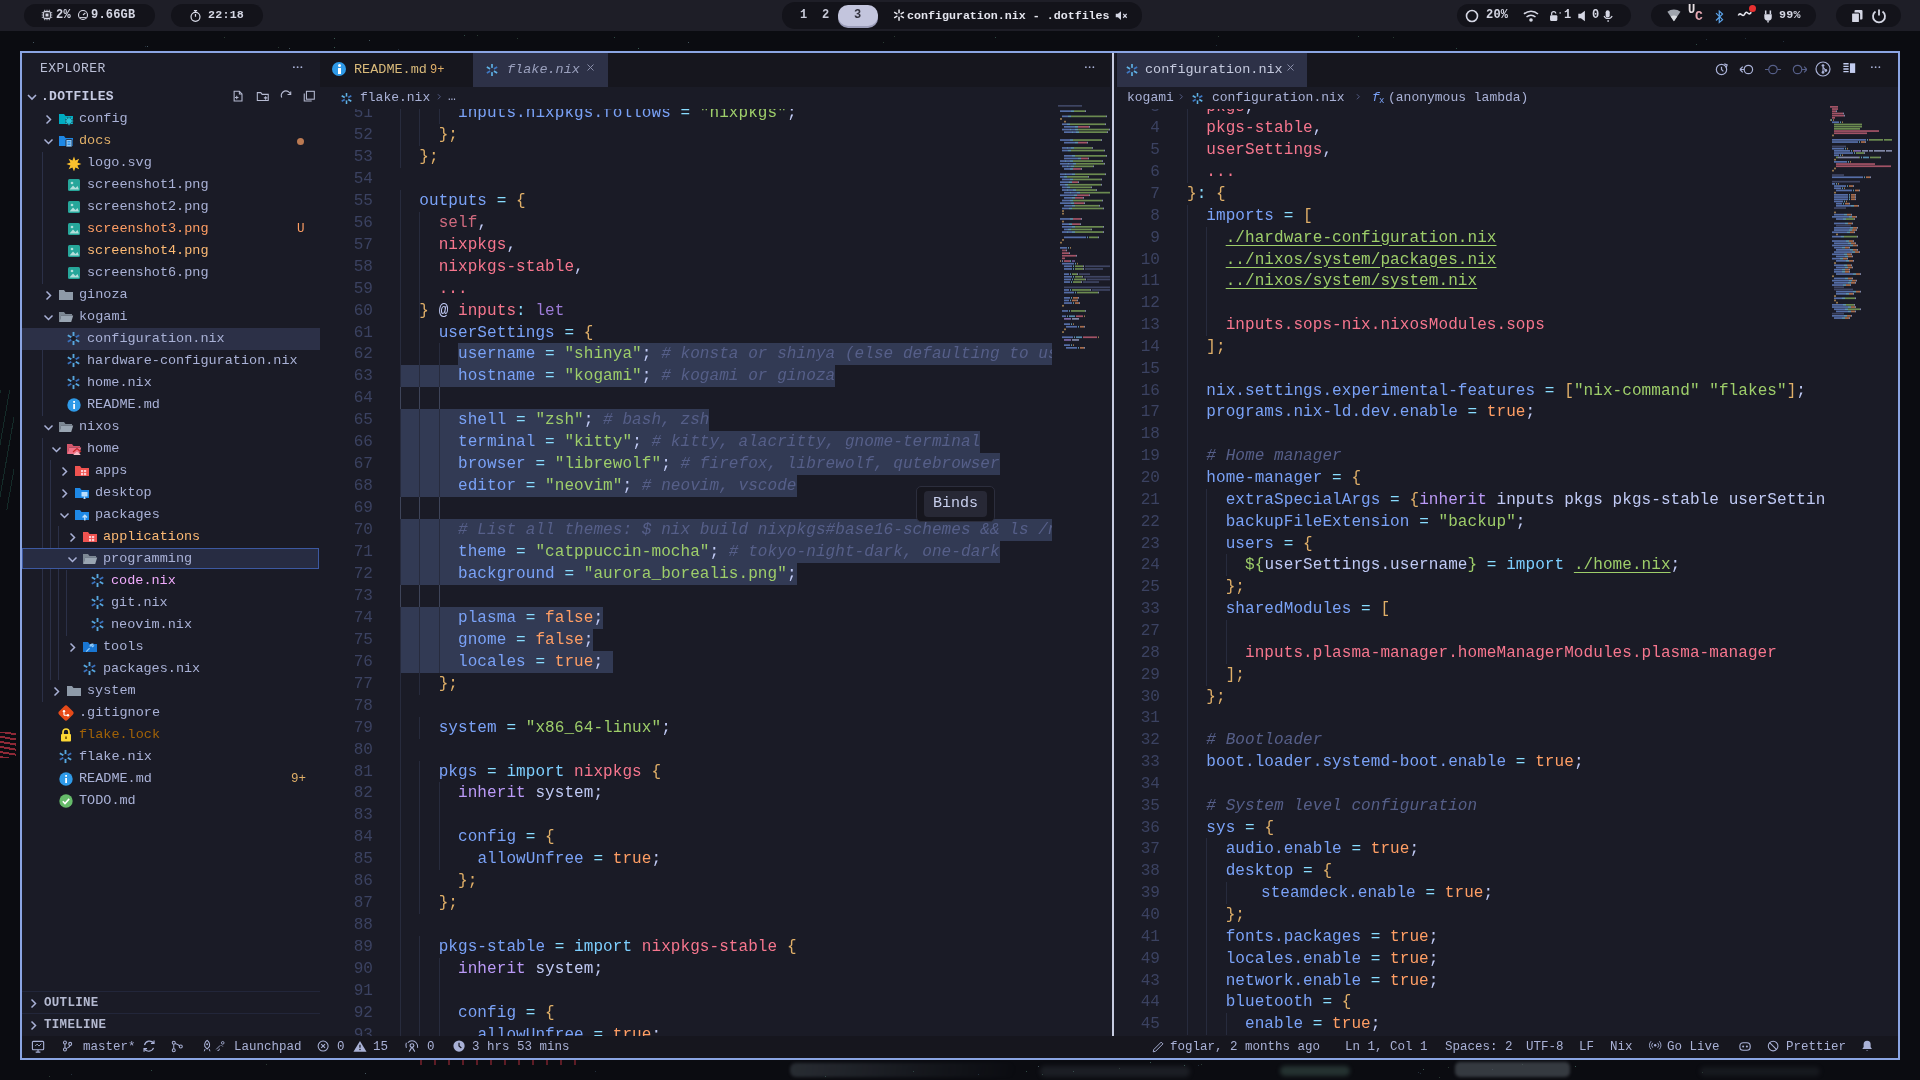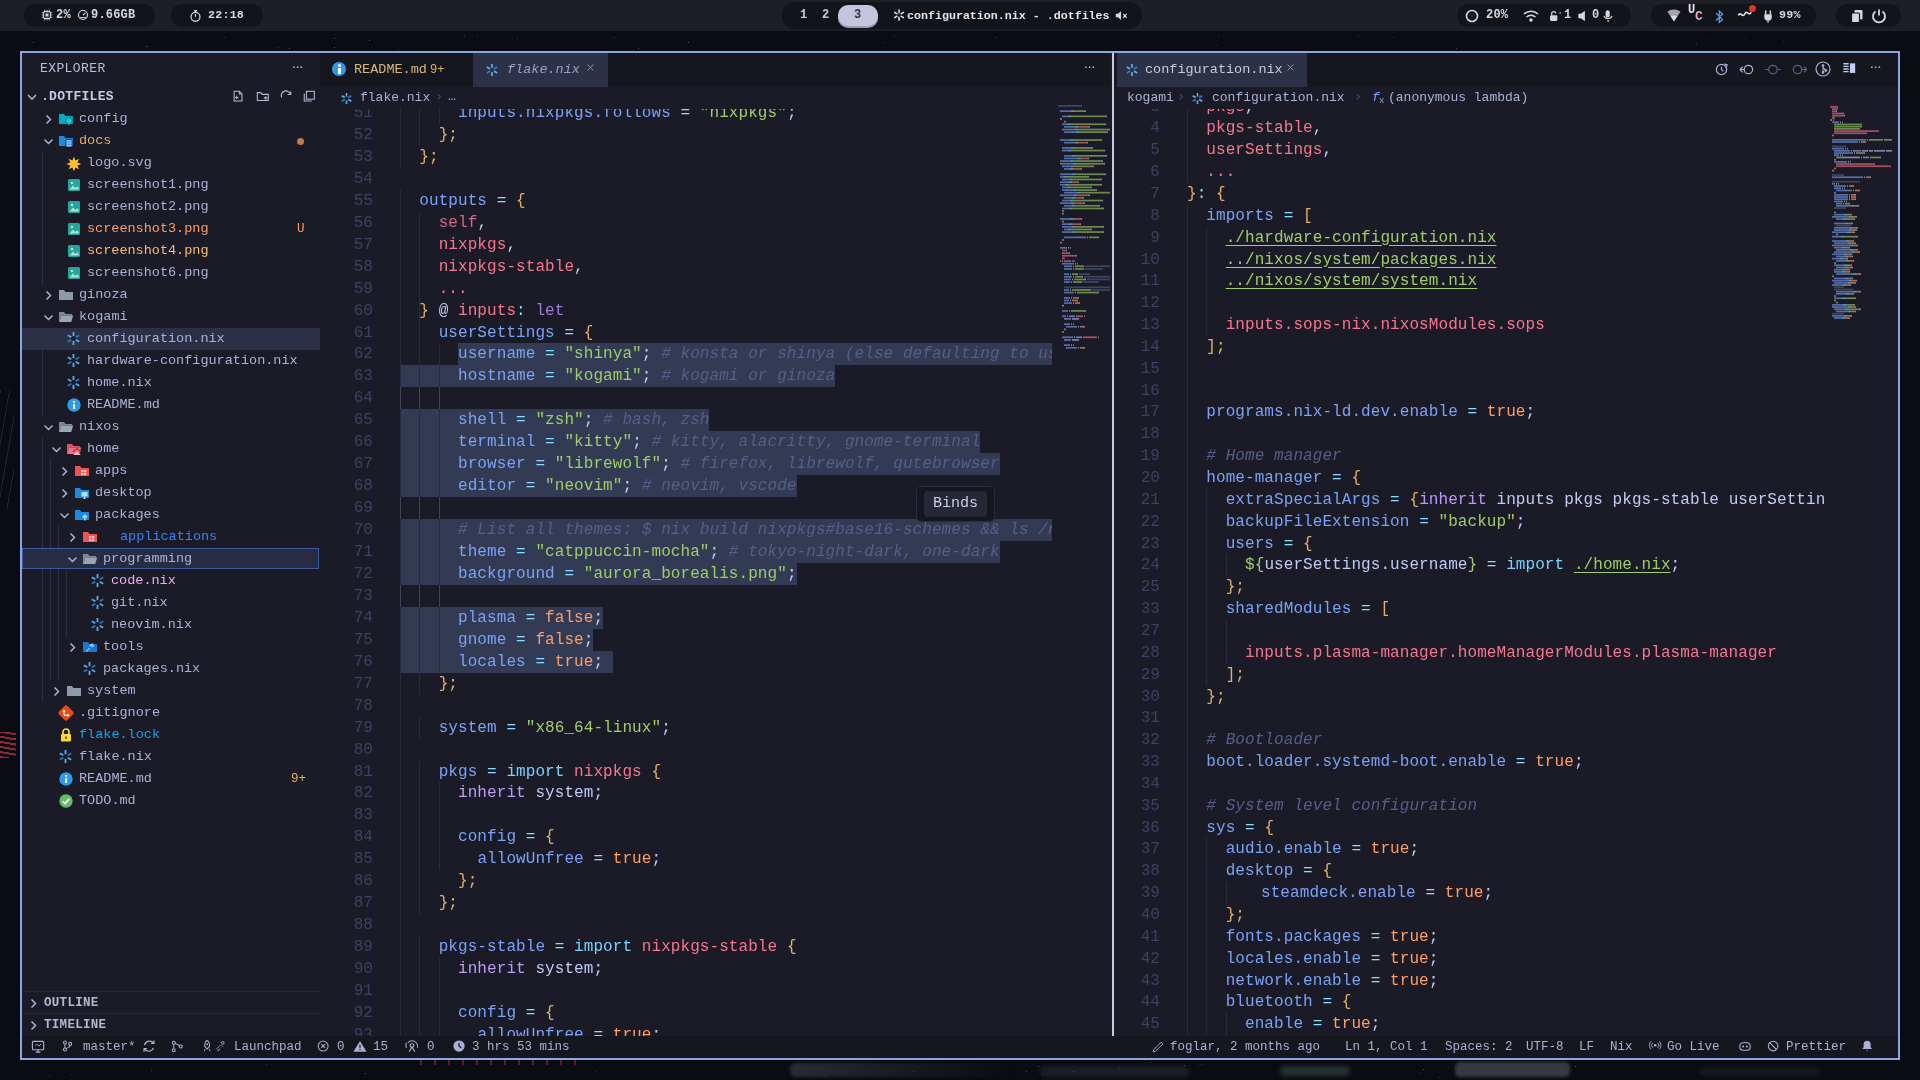--- a/index.html
+++ b/index.html
@@ -477,20 +477,21 @@
 <div class="ln" style="right:665px;top:205.0px">13</div>
 <div class="cl" style="left:71px;top:205.0px">    <i class="tr">inputs.sops-nix.nixosModules.sops</i></div>
 <div class="gd" style="left:71.0px;top:226.9px;height:22px"></div>
 <div class="ln" style="right:665px;top:226.9px">14</div>
 <div class="cl" style="left:71px;top:226.9px">  <i class="ty">];</i></div>
 <div class="gd" style="left:71.0px;top:248.7px;height:22px"></div>
 <div class="ln" style="right:665px;top:248.7px">15</div>
 <div class="cl" style="left:71px;top:248.7px"></div>
 <div class="gd" style="left:71.0px;top:270.6px;height:22px"></div>
 <div class="ln" style="right:665px;top:270.6px">16</div>
+<div class="cl" style="left:71px;top:270.6px">  <i class="tb">nix.settings.experimental-features</i> <i class="tc">=</i> <i class="ty">[</i><i class="tg">"nix-command"</i> <i class="tg">"flakes"</i><i class="ty">]</i><i class="tw">;</i></div>
 <div class="gd" style="left:71.0px;top:292.4px;height:22px"></div>
 <div class="ln" style="right:665px;top:292.4px">17</div>
 <div class="cl" style="left:71px;top:292.4px">  <i class="tb">programs.nix-ld.dev.enable</i> <i class="tc">=</i> <i class="to">true</i><i class="tw">;</i></div>
 <div class="gd" style="left:71.0px;top:314.2px;height:22px"></div>
 <div class="ln" style="right:665px;top:314.2px">18</div>
 <div class="cl" style="left:71px;top:314.2px"></div>
 <div class="gd" style="left:71.0px;top:336.1px;height:22px"></div>
 <div class="ln" style="right:665px;top:336.1px">19</div>
 <div class="cl" style="left:71px;top:336.1px">  <i class="td"># Home manager</i></div>
 <div class="gd" style="left:71.0px;top:358.0px;height:22px"></div>
@@ -571,21 +572,21 @@
 <div class="gd" style="left:71.0px;top:795.0px;height:22px"></div>
 <div class="gd" style="left:90.3px;top:795.0px;height:22px"></div>
 <div class="ln" style="right:665px;top:795.0px">40</div>
 <div class="cl" style="left:71px;top:795.0px">    <i class="ty">};</i></div>
 <div class="gd" style="left:71.0px;top:816.8px;height:22px"></div>
 <div class="gd" style="left:90.3px;top:816.8px;height:22px"></div>
 <div class="ln" style="right:665px;top:816.8px">41</div>
 <div class="cl" style="left:71px;top:816.8px">    <i class="tb">fonts.packages</i> <i class="tc">=</i> <i class="to">true</i><i class="tw">;</i></div>
 <div class="gd" style="left:71.0px;top:838.7px;height:22px"></div>
 <div class="gd" style="left:90.3px;top:838.7px;height:22px"></div>
-<div class="ln" style="right:665px;top:838.7px">42</div>
+<div class="ln" style="right:665px;top:838.7px">49</div>
 <div class="cl" style="left:71px;top:838.7px">    <i class="tb">locales.enable</i> <i class="tc">=</i> <i class="to">true</i><i class="tw">;</i></div>
 <div class="gd" style="left:71.0px;top:860.5px;height:22px"></div>
 <div class="gd" style="left:90.3px;top:860.5px;height:22px"></div>
 <div class="ln" style="right:665px;top:860.5px">43</div>
 <div class="cl" style="left:71px;top:860.5px">    <i class="tb">network.enable</i> <i class="tc">=</i> <i class="to">true</i><i class="tw">;</i></div>
 <div class="gd" style="left:71.0px;top:882.4px;height:22px"></div>
 <div class="gd" style="left:90.3px;top:882.4px;height:22px"></div>
 <div class="ln" style="right:665px;top:882.4px">44</div>
 <div class="cl" style="left:71px;top:882.4px">    <i class="tb">bluetooth</i> <i class="tc">=</i> <i class="ty">{</i></div>
 <div class="gd" style="left:71.0px;top:904.2px;height:22px"></div>
@@ -1345,21 +1346,21 @@
   </svg>
 <svg class="a" style="left:82px;top:529px" width="16" height="16" viewBox="0 0 16 16">
     <path d="M1 3h5l1.5 2H15v8H1z" fill="#ef5350"></path>
     <g fill="#ffcdd2">
       <rect x="7" y="7" width="2.2" height="2.2"></rect>
       <rect x="10" y="7" width="2.2" height="2.2"></rect>
       <rect x="7" y="10" width="2.2" height="2.2"></rect>
       <rect x="10" y="10" width="2.2" height="2.2"></rect>
     </g>
   </svg>
-<div class="tlab" style="left:120px;top:526px;color:#3b82f6">applications</div>
+<div class="tlab" style="left:103px;top:526px;color:#fdba74">applications</div>
 <div class="a" style="left:22px;top:548px;width:297px;height:21px;background:#272c42;border:1px solid #3d59a1"></div>
 <svg class="a" style="left:65px;top:551.5px" width="15" height="15" viewBox="0 0 15 15">
     <path d="M3.5 5.5l4 4 4-4" stroke="#a9b1d6" stroke-width="1.5" fill="none"></path>
   </svg>
 <svg class="a" style="left:82px;top:551px" width="16" height="16" viewBox="0 0 16 16">
     <path d="M1 3h5l1.5 2H14v1.5H3.2L1.8 13H1z" fill="#7d8894"></path>
     <path d="M3.2 6.5H15.2l-2 6.5H1.5z" fill="#99a5b2"></path>
   </svg>
 <div class="tlab" style="left:103px;top:548px;color:#a9b1d6">programming</div>
 <svg class="a" style="left:90px;top:573px" width="15" height="15" viewBox="0 0 16 16">
@@ -1426,21 +1427,21 @@
     <circle cx="6" cy="6.2" r="1.2" fill="#fff"></circle>
     <circle cx="10" cy="10.2" r="1.2" fill="#fff"></circle>
     <path d="M6 7.2v3M6 10.2h3" stroke="#fff" stroke-width="1.1" fill="none"></path>
   </svg>
 <div class="tlab" style="left:79px;top:702px;color:#a9b1d6">.gitignore</div>
 <svg class="a" style="left:58px;top:727px" width="16" height="16" viewBox="0 0 16 16">
     <rect x="3" y="7" width="10" height="7.5" rx="1" fill="#fdd835"></rect>
     <path d="M5 7V5a3 3 0 016 0v2" fill="none" stroke="#fdd835" stroke-width="1.7"></path>
     <rect x="7.2" y="9.5" width="1.6" height="2.5" fill="#6d4c00"></rect>
   </svg>
-<div class="tlab" style="left:79px;top:724px;color:#0ea5e9">flake.lock</div>
+<div class="tlab" style="left:79px;top:724px;color:#a16207">flake.lock</div>
 <svg class="a" style="left:58px;top:749px" width="15" height="15" viewBox="0 0 16 16">
 <g stroke="#57a8e0" stroke-width="2" fill="none">
       <path d="M8 1v14"></path>
       <path d="M1.9 4.5l12.2 7"></path>
     </g>
 <g stroke="#3a71bd" stroke-width="2" fill="none">
       <path d="M1.9 11.5l12.2-7"></path>
     </g>
 <circle cx="8" cy="8" r="2.7" fill="#1a1b26"></circle>
   </svg>

